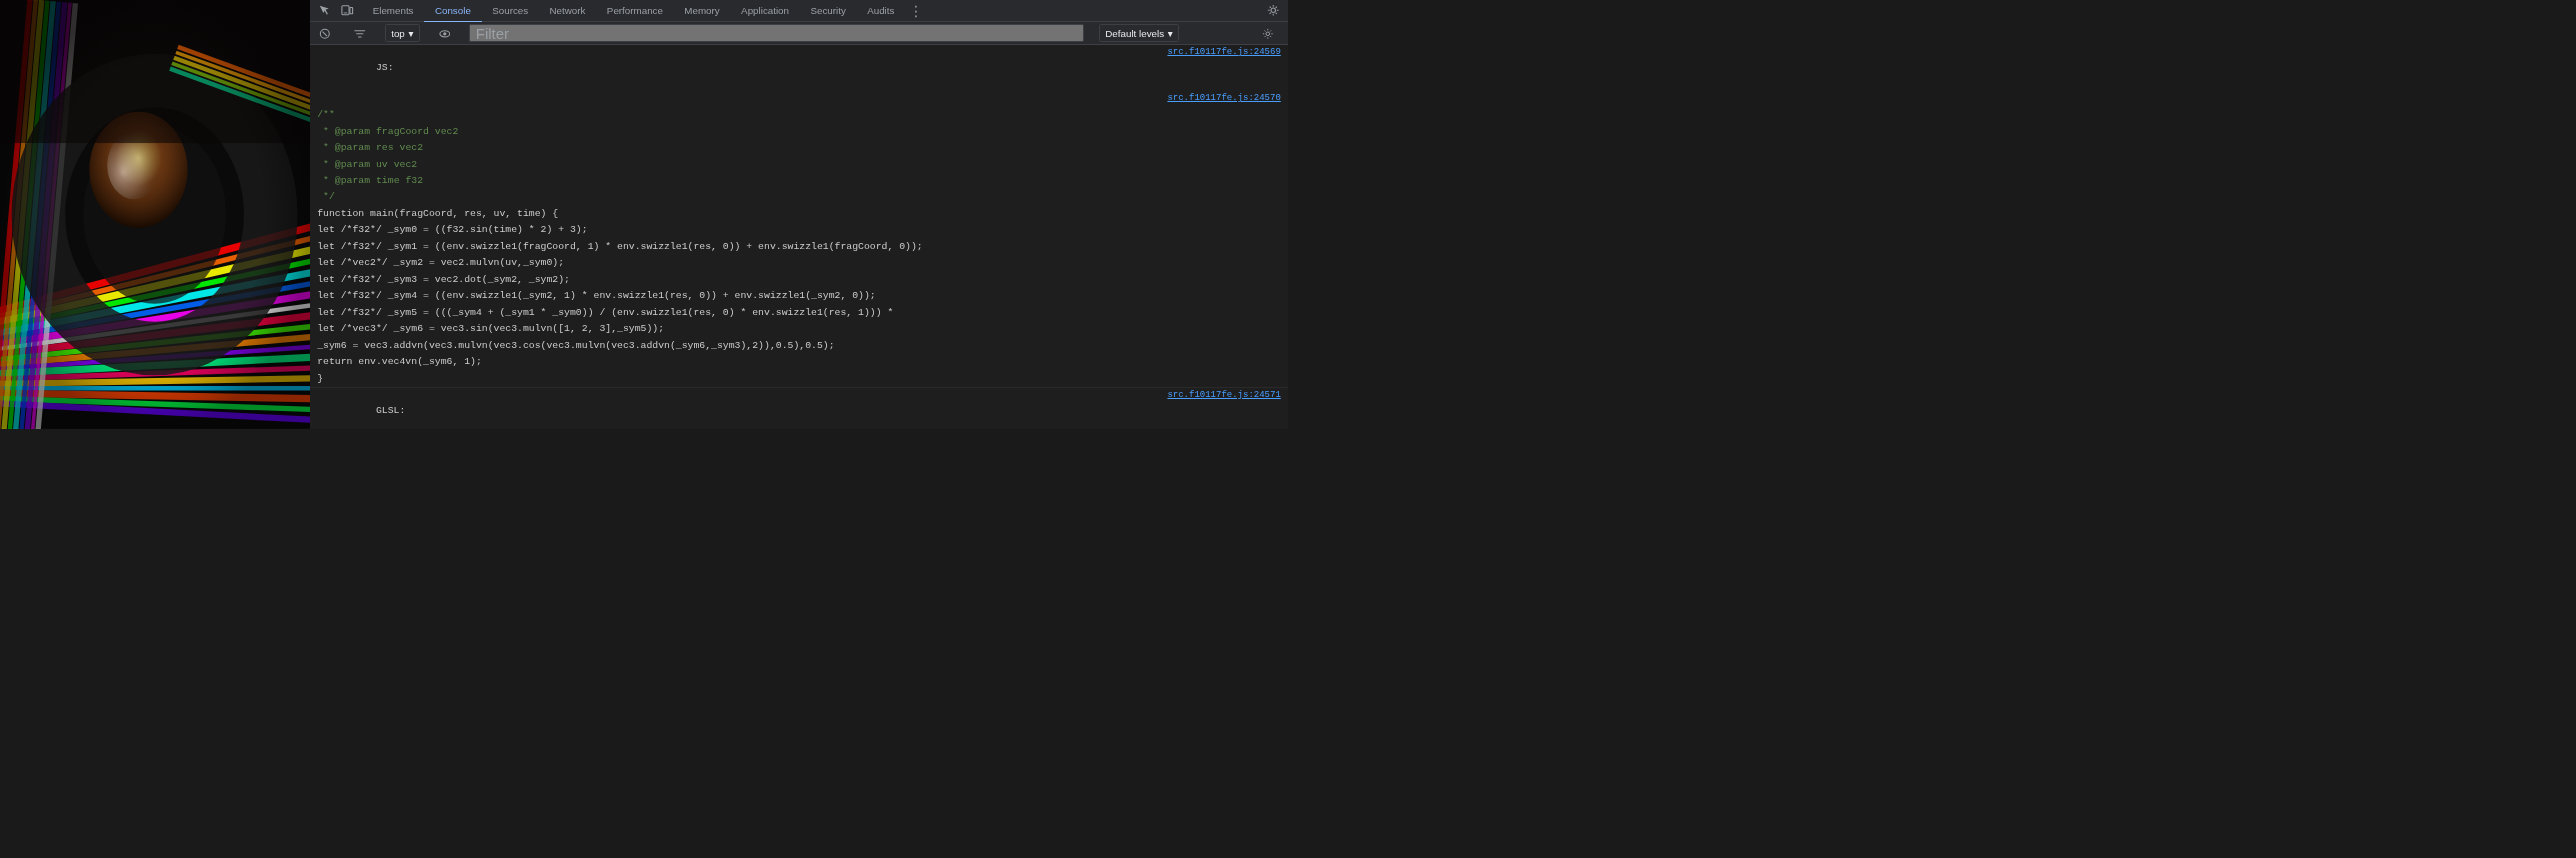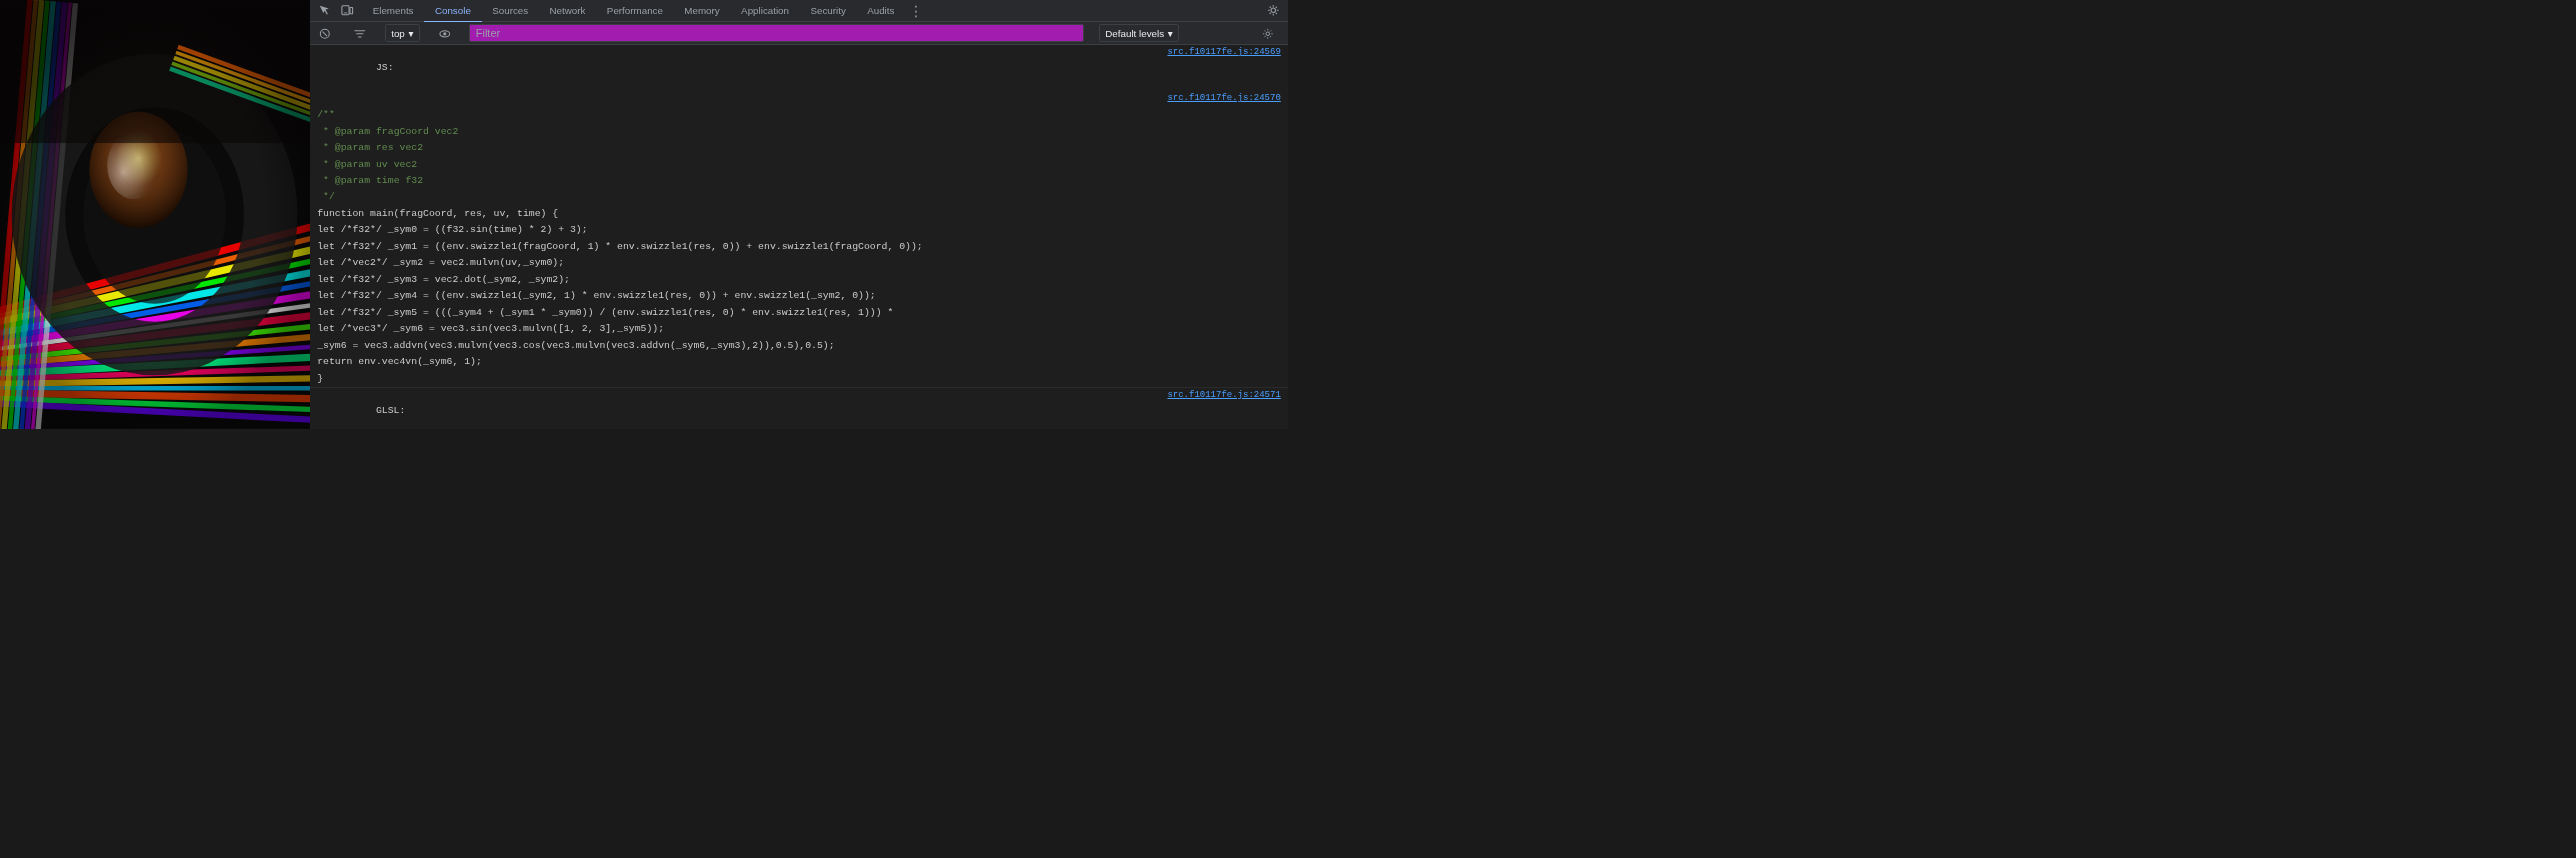--- a/index.html
+++ b/index.html
@@ -141,26 +141,26 @@
       padding: 0 5.4px;
       height: 18px;
       font-size: 9.8px;
       color: #e8eaed;
       cursor: pointer;
       gap: 3.6px;
     }
 
     .filter-input {
       flex: 1;
-      background: #a21caf;
+      background: #737373;
       border: 0.9px solid #3c3f43;
       border-radius: 1.8px;
       padding: 0 5.4px;
       height: 18px;
-      font-size: 11px;
+      font-size: 15px;
       color: #e8eaed;
       outline: none;
     }
     .filter-input::placeholder { color: #9aa0a6; }
 
     .levels-selector {
       display: flex;
       align-items: center;
       background: #292a2d;
       border: 0.9px solid #3c3f43;

